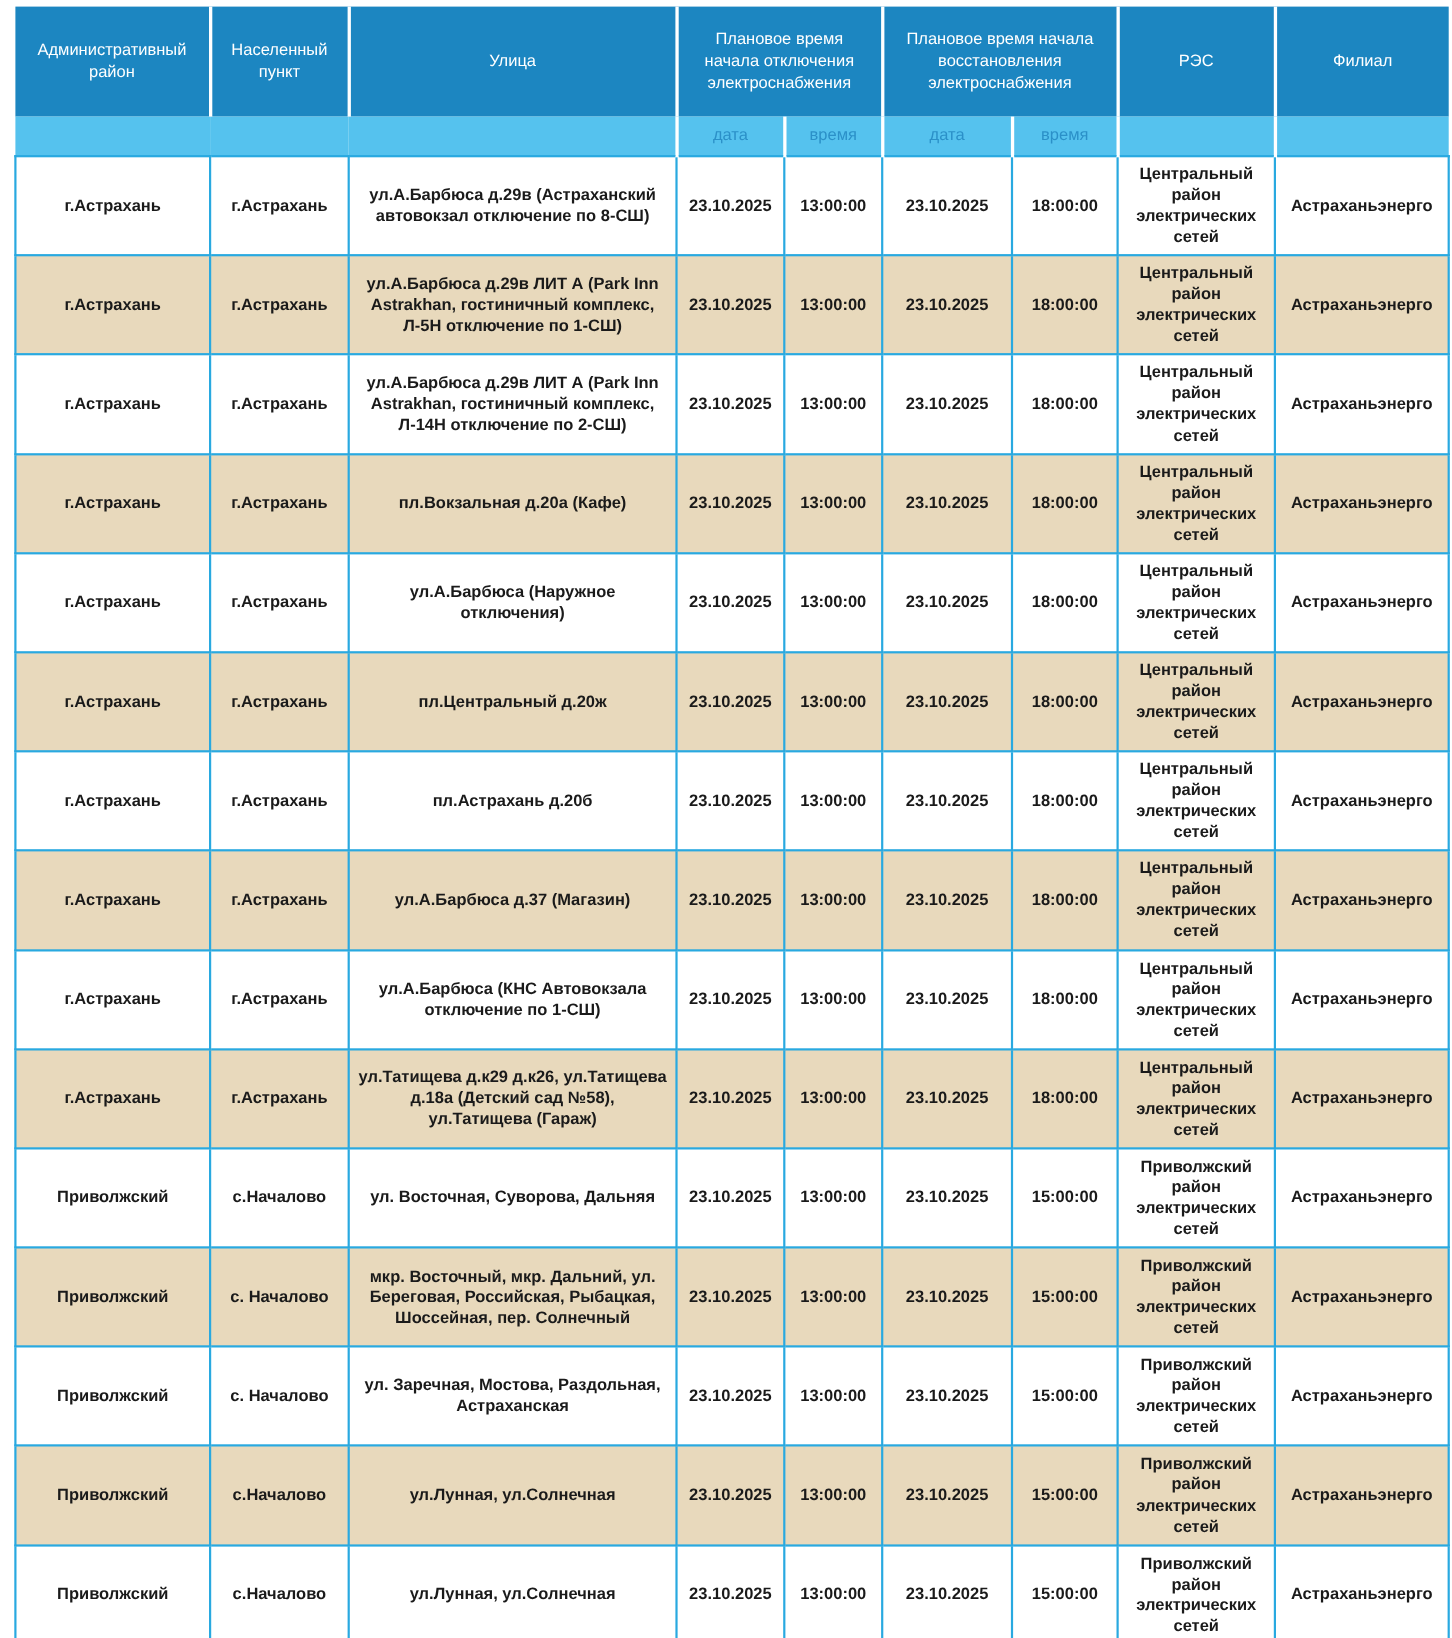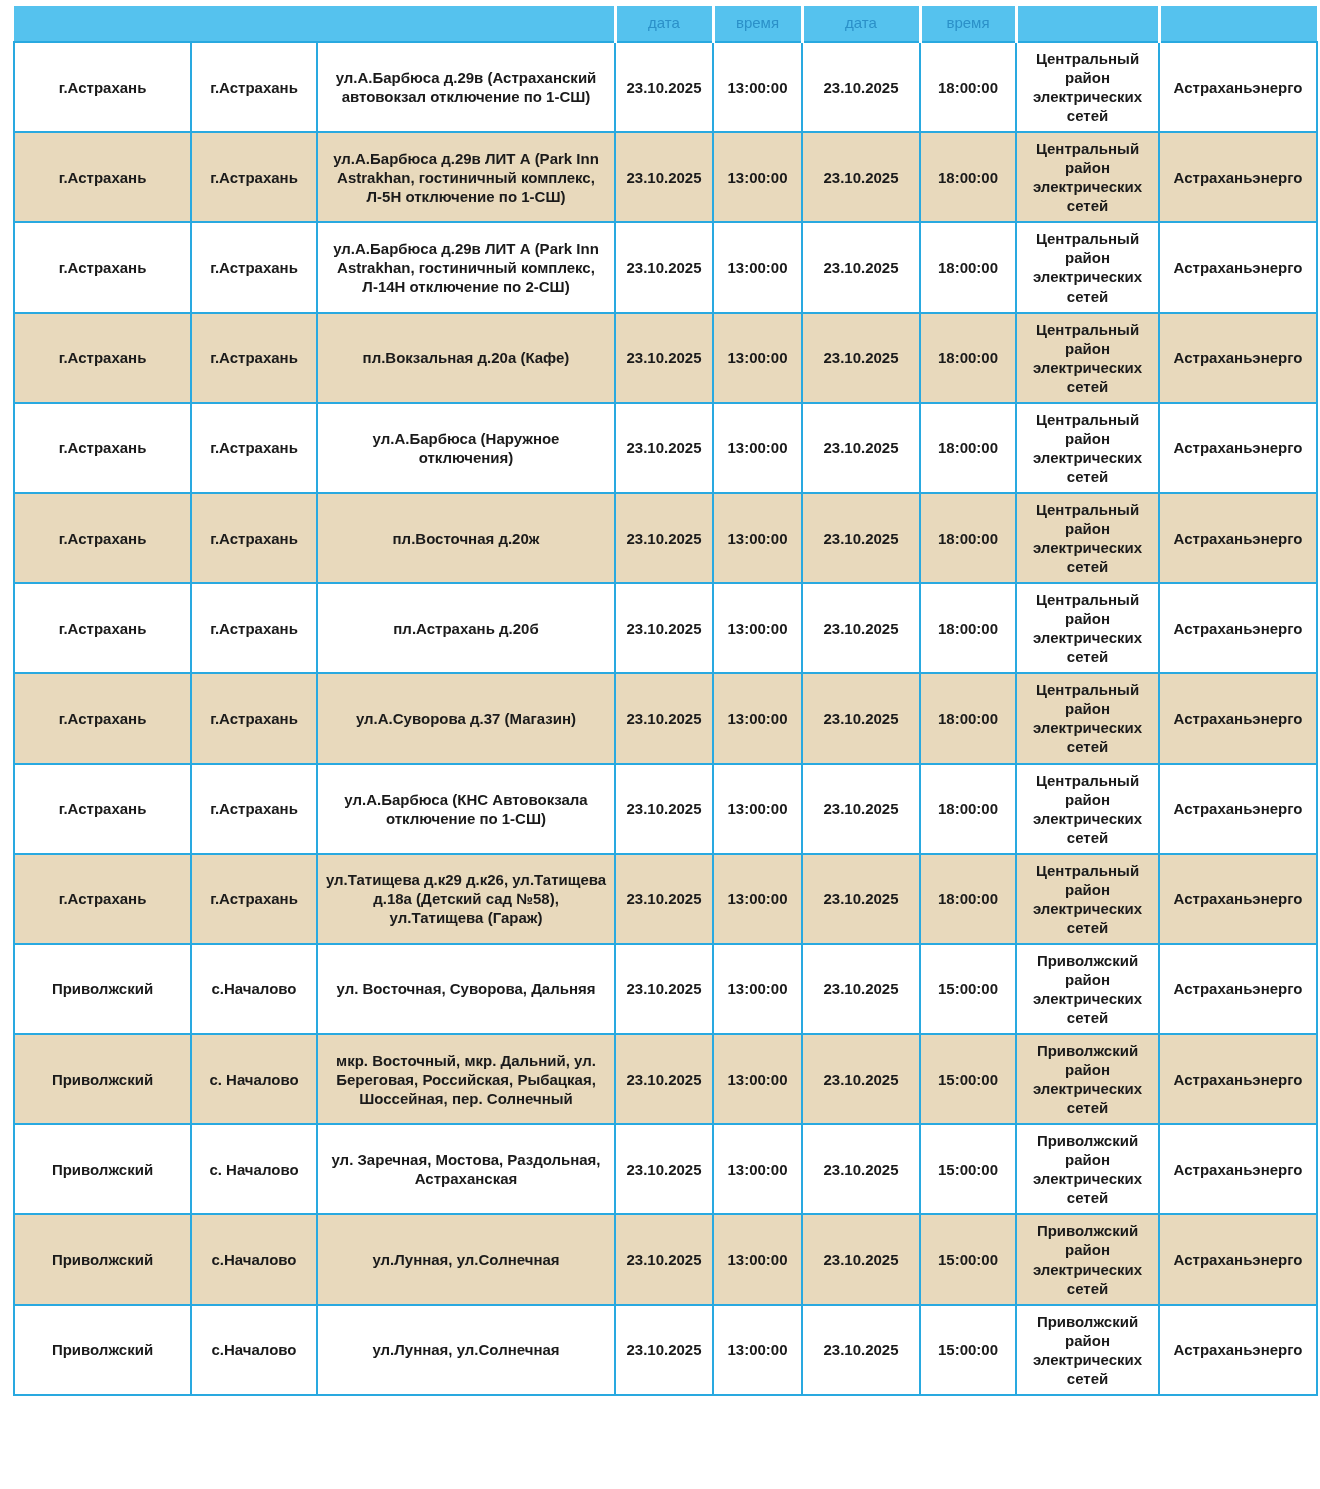--- a/index.html
+++ b/index.html
@@ -70,37 +70,46 @@
     <col style="width:126px">
     <col style="width:298px">
     <col style="width:98px">
     <col style="width:89px">
     <col style="width:118px">
     <col style="width:96px">
     <col style="width:143px">
     <col style="width:158px">
   </colgroup>
   <thead>
+    <tr class="main-header">
+      <th>Административный район</th>
+      <th>Населенный пункт</th>
+      <th>Улица</th>
+      <th colspan="2">Плановое время начала отключения электроснабжения</th>
+      <th colspan="2">Плановое время начала восстановления электроснабжения</th>
+      <th>РЭС</th>
+      <th>Филиал</th>
+    </tr>
     <tr class="sub-header">
       <th></th>
       <th></th>
       <th></th>
       <th class="divided">дата</th>
       <th class="divided">время</th>
       <th class="divided">дата</th>
       <th class="divided">время</th>
       <th class="divided"></th>
       <th class="divided"></th>
     </tr>
   </thead>
   <tbody>
       <tr>
     <td>г.Астрахань</td>
     <td>г.Астрахань</td>
-    <td>ул.А.Барбюса д.29в (Астраханский автовокзал отключение по 1-СШ)</td>
+    <td>ул.А.Барбюса д.29в (Астраханский автовокзал отключение по 8-СШ)</td>
     <td>23.10.2025</td>
     <td>13:00:00</td>
     <td>23.10.2025</td>
     <td>18:00:00</td>
     <td>Центральный район электрических сетей</td>
     <td>Астраханьэнерго</td>
   </tr>
       <tr class="alt">
     <td>г.Астрахань</td>
     <td>г.Астрахань</td>
@@ -141,21 +150,21 @@
     <td>23.10.2025</td>
     <td>13:00:00</td>
     <td>23.10.2025</td>
     <td>18:00:00</td>
     <td>Центральный район электрических сетей</td>
     <td>Астраханьэнерго</td>
   </tr>
       <tr class="alt">
     <td>г.Астрахань</td>
     <td>г.Астрахань</td>
-    <td>пл.Восточная д.20ж</td>
+    <td>пл.Центральный д.20ж</td>
     <td>23.10.2025</td>
     <td>13:00:00</td>
     <td>23.10.2025</td>
     <td>18:00:00</td>
     <td>Центральный район электрических сетей</td>
     <td>Астраханьэнерго</td>
   </tr>
       <tr>
     <td>г.Астрахань</td>
     <td>г.Астрахань</td>
@@ -163,21 +172,21 @@
     <td>23.10.2025</td>
     <td>13:00:00</td>
     <td>23.10.2025</td>
     <td>18:00:00</td>
     <td>Центральный район электрических сетей</td>
     <td>Астраханьэнерго</td>
   </tr>
       <tr class="alt">
     <td>г.Астрахань</td>
     <td>г.Астрахань</td>
-    <td>ул.А.Суворова д.37 (Магазин)</td>
+    <td>ул.А.Барбюса д.37 (Магазин)</td>
     <td>23.10.2025</td>
     <td>13:00:00</td>
     <td>23.10.2025</td>
     <td>18:00:00</td>
     <td>Центральный район электрических сетей</td>
     <td>Астраханьэнерго</td>
   </tr>
       <tr>
     <td>г.Астрахань</td>
     <td>г.Астрахань</td>

